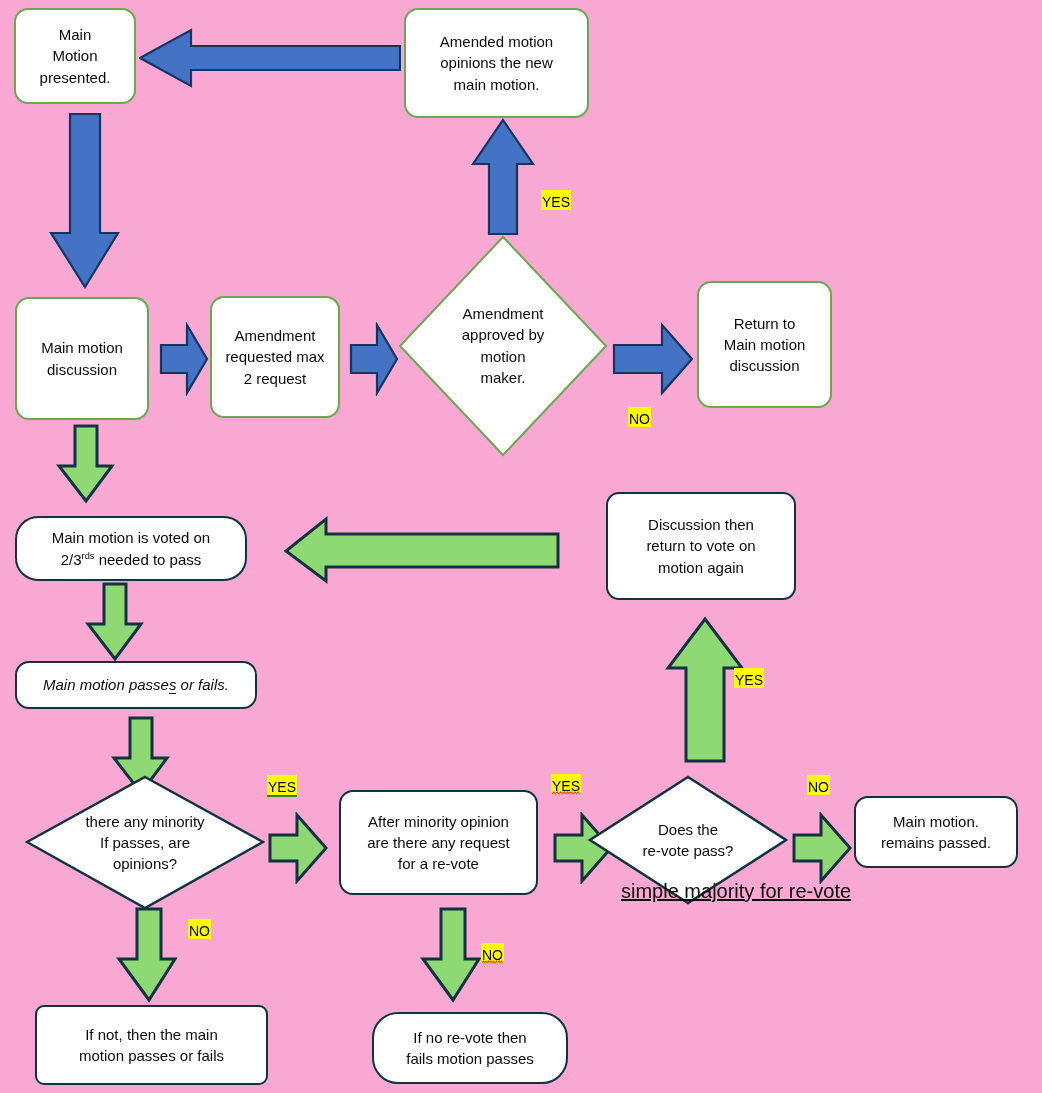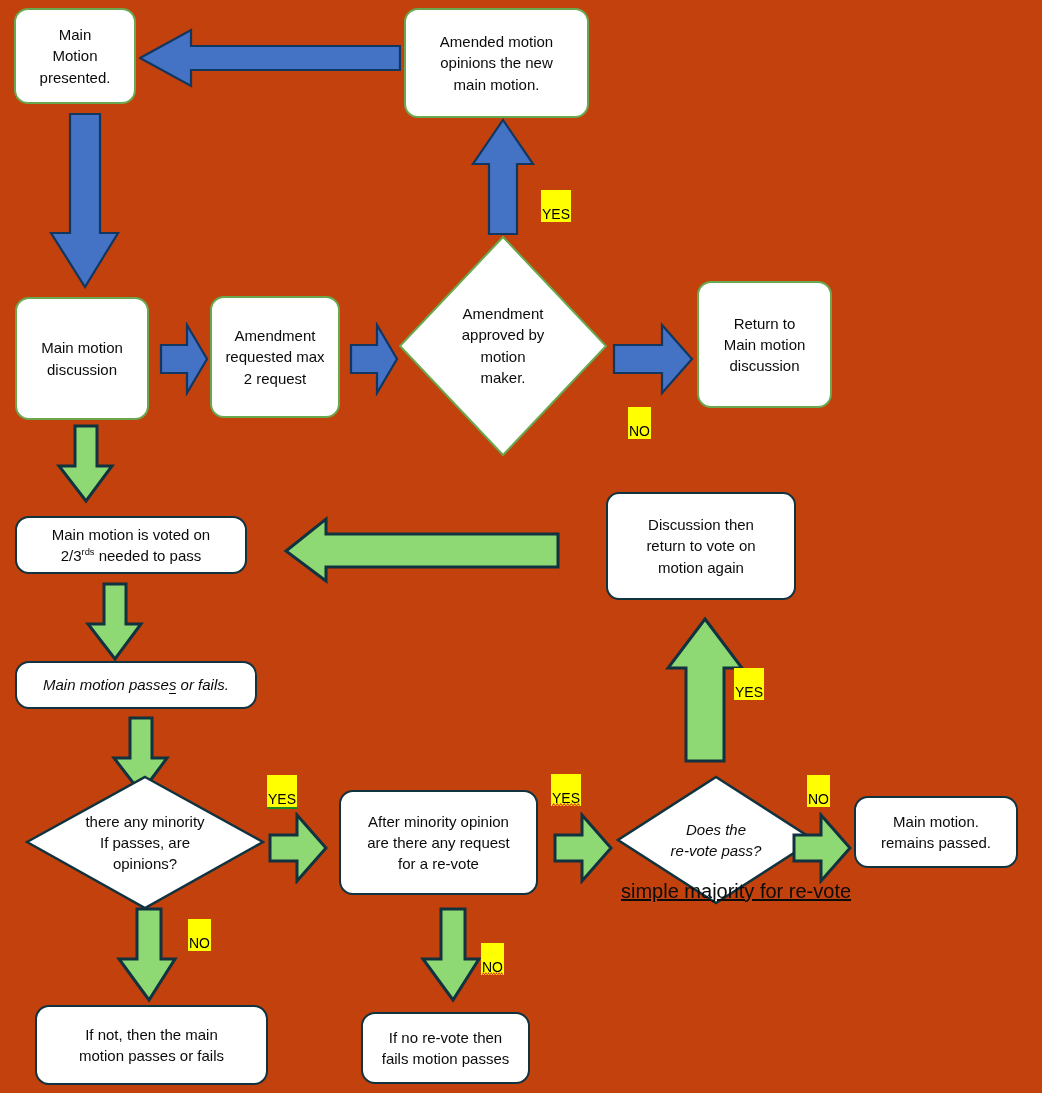--- a/index.html
+++ b/index.html
@@ -4,21 +4,21 @@
 <style>
   html, body {
     margin: 0;
     padding: 0;
     background: #ffffff;
   }
   #canvas {
     position: relative;
     width: 1042px;
     height: 1093px;
-    background: #c2410c;
+    background: #f9a8d4;
     font-family: "Liberation Sans", sans-serif;
     overflow: hidden;
   }
   .node {
     position: absolute;
     box-sizing: border-box;
     display: flex;
     align-items: center;
     justify-content: center;
     text-align: center;
@@ -59,21 +59,21 @@
     display: block;
   }
   .arrow svg { display: block; width: 100%; height: 100%; }
 
   .tag {
     position: absolute;
     background: #ffff00;
     color: #000000;
     font-size: 14px;
     line-height: 1.05;
-    padding: 17px 1px 0 1px;
+    padding: 5px 1px 0 1px;
     white-space: nowrap;
   }
   .tag.u-green  { border-bottom: 2.5px solid #1f8a1f; }
   .tag .squig {
     position: absolute;
     left: 1px;
     right: 1px;
     bottom: -1px;
     height: 4px;
     overflow: hidden;
@@ -190,21 +190,21 @@
       <div>discussion</div>
     </div>
   </div>
 
   <div class="arrow" style="left:55px; top:424px; width:60px; height:80px;">
     <svg viewBox="0 0 60 80" preserveAspectRatio="none">
       <polygon points="20,2 42,2 42,42 57,42 31,77 4,42 20,42" fill="#8ed973" stroke="#10333f" stroke-width="3" stroke-linejoin="miter"></polygon>
     </svg>
   </div>
 
-  <div class="node box navy-b" style="left:15px; top:516px; width:232px; height:58px; font-size:15px;">
+  <div class="node box navy-b" style="left:15px; top:516px; width:232px; height:65px; font-size:15px;border-radius:23px;">
     <div class="txt">
       <div>Main motion is voted on</div>
       <div>
         <span>2/3</span><sup>rds</sup><span> needed to pass</span>
       </div>
     </div>
   </div>
 
   <div class="arrow" style="left:283px; top:511px; width:277px; height:73px;">
     <svg viewBox="0 0 277 73" preserveAspectRatio="none">
@@ -287,21 +287,21 @@
       </svg>
     </span>
   </div>
 
   <div class="arrow" style="left:552px; top:812px; width:62px; height:72px;">
     <svg viewBox="0 0 62 72" preserveAspectRatio="none">
       <polygon points="3,23 30,23 30,3 59,36 30,69 30,49 3,49" fill="#8ed973" stroke="#10333f" stroke-width="3" stroke-linejoin="miter"></polygon>
     </svg>
   </div>
 
-  <div class="diamond-wrap" style="left:616px; top:775px; width:200px; height:130px; font-size:15px;font-style:italic;">
+  <div class="diamond-wrap" style="left:588px; top:775px; width:200px; height:130px; font-size:15px;">
     <svg viewBox="0 0 200 130" preserveAspectRatio="none">
       <polygon points="100,2 198,65 100,128 2,65" fill="#ffffff" stroke="#10333f" stroke-width="2.5"></polygon>
     </svg>
     <div class="dlabel">
       <div>Does the</div>
       <div>re-vote pass?</div>
     </div>
   </div>
 
   <div class="plain-note" style="left:621px; top:880px; font-size:20px;text-decoration:underline;">
@@ -343,27 +343,27 @@
 
   <div class="tag" style="left:481px; top:943px;">
     <span>NO</span>
     <span class="squig">
       <svg viewBox="0 0 40 4" preserveAspectRatio="none">
         <path d="M0,3 L2.5,0.8 L5,3 L7.5,0.8 L10,3 L12.5,0.8 L15,3 L17.5,0.8 L20,3 L22.5,0.8 L25,3 L27.5,0.8 L30,3 L32.5,0.8 L35,3 L37.5,0.8 L40,3" fill="none" stroke="#e03a1e" stroke-width="1.1"></path>
       </svg>
     </span>
   </div>
 
-  <div class="node box navy-b" style="left:35px; top:1005px; width:233px; height:80px; font-size:15px;">
+  <div class="node box navy-b" style="left:35px; top:1005px; width:233px; height:80px; font-size:15px;border-radius:9px;">
     <div class="txt">
       <div>If not, then the main</div>
       <div>motion passes or fails</div>
     </div>
   </div>
 
-  <div class="node box navy-b" style="left:361px; top:1012px; width:169px; height:72px; font-size:15px;">
+  <div class="node box navy-b" style="left:372px; top:1012px; width:196px; height:72px; font-size:15px;border-radius:26px;">
     <div class="txt">
       <div>If no re-vote then</div>
       <div>fails motion passes</div>
     </div>
   </div>
 
 </div>
 
 </body></html>

